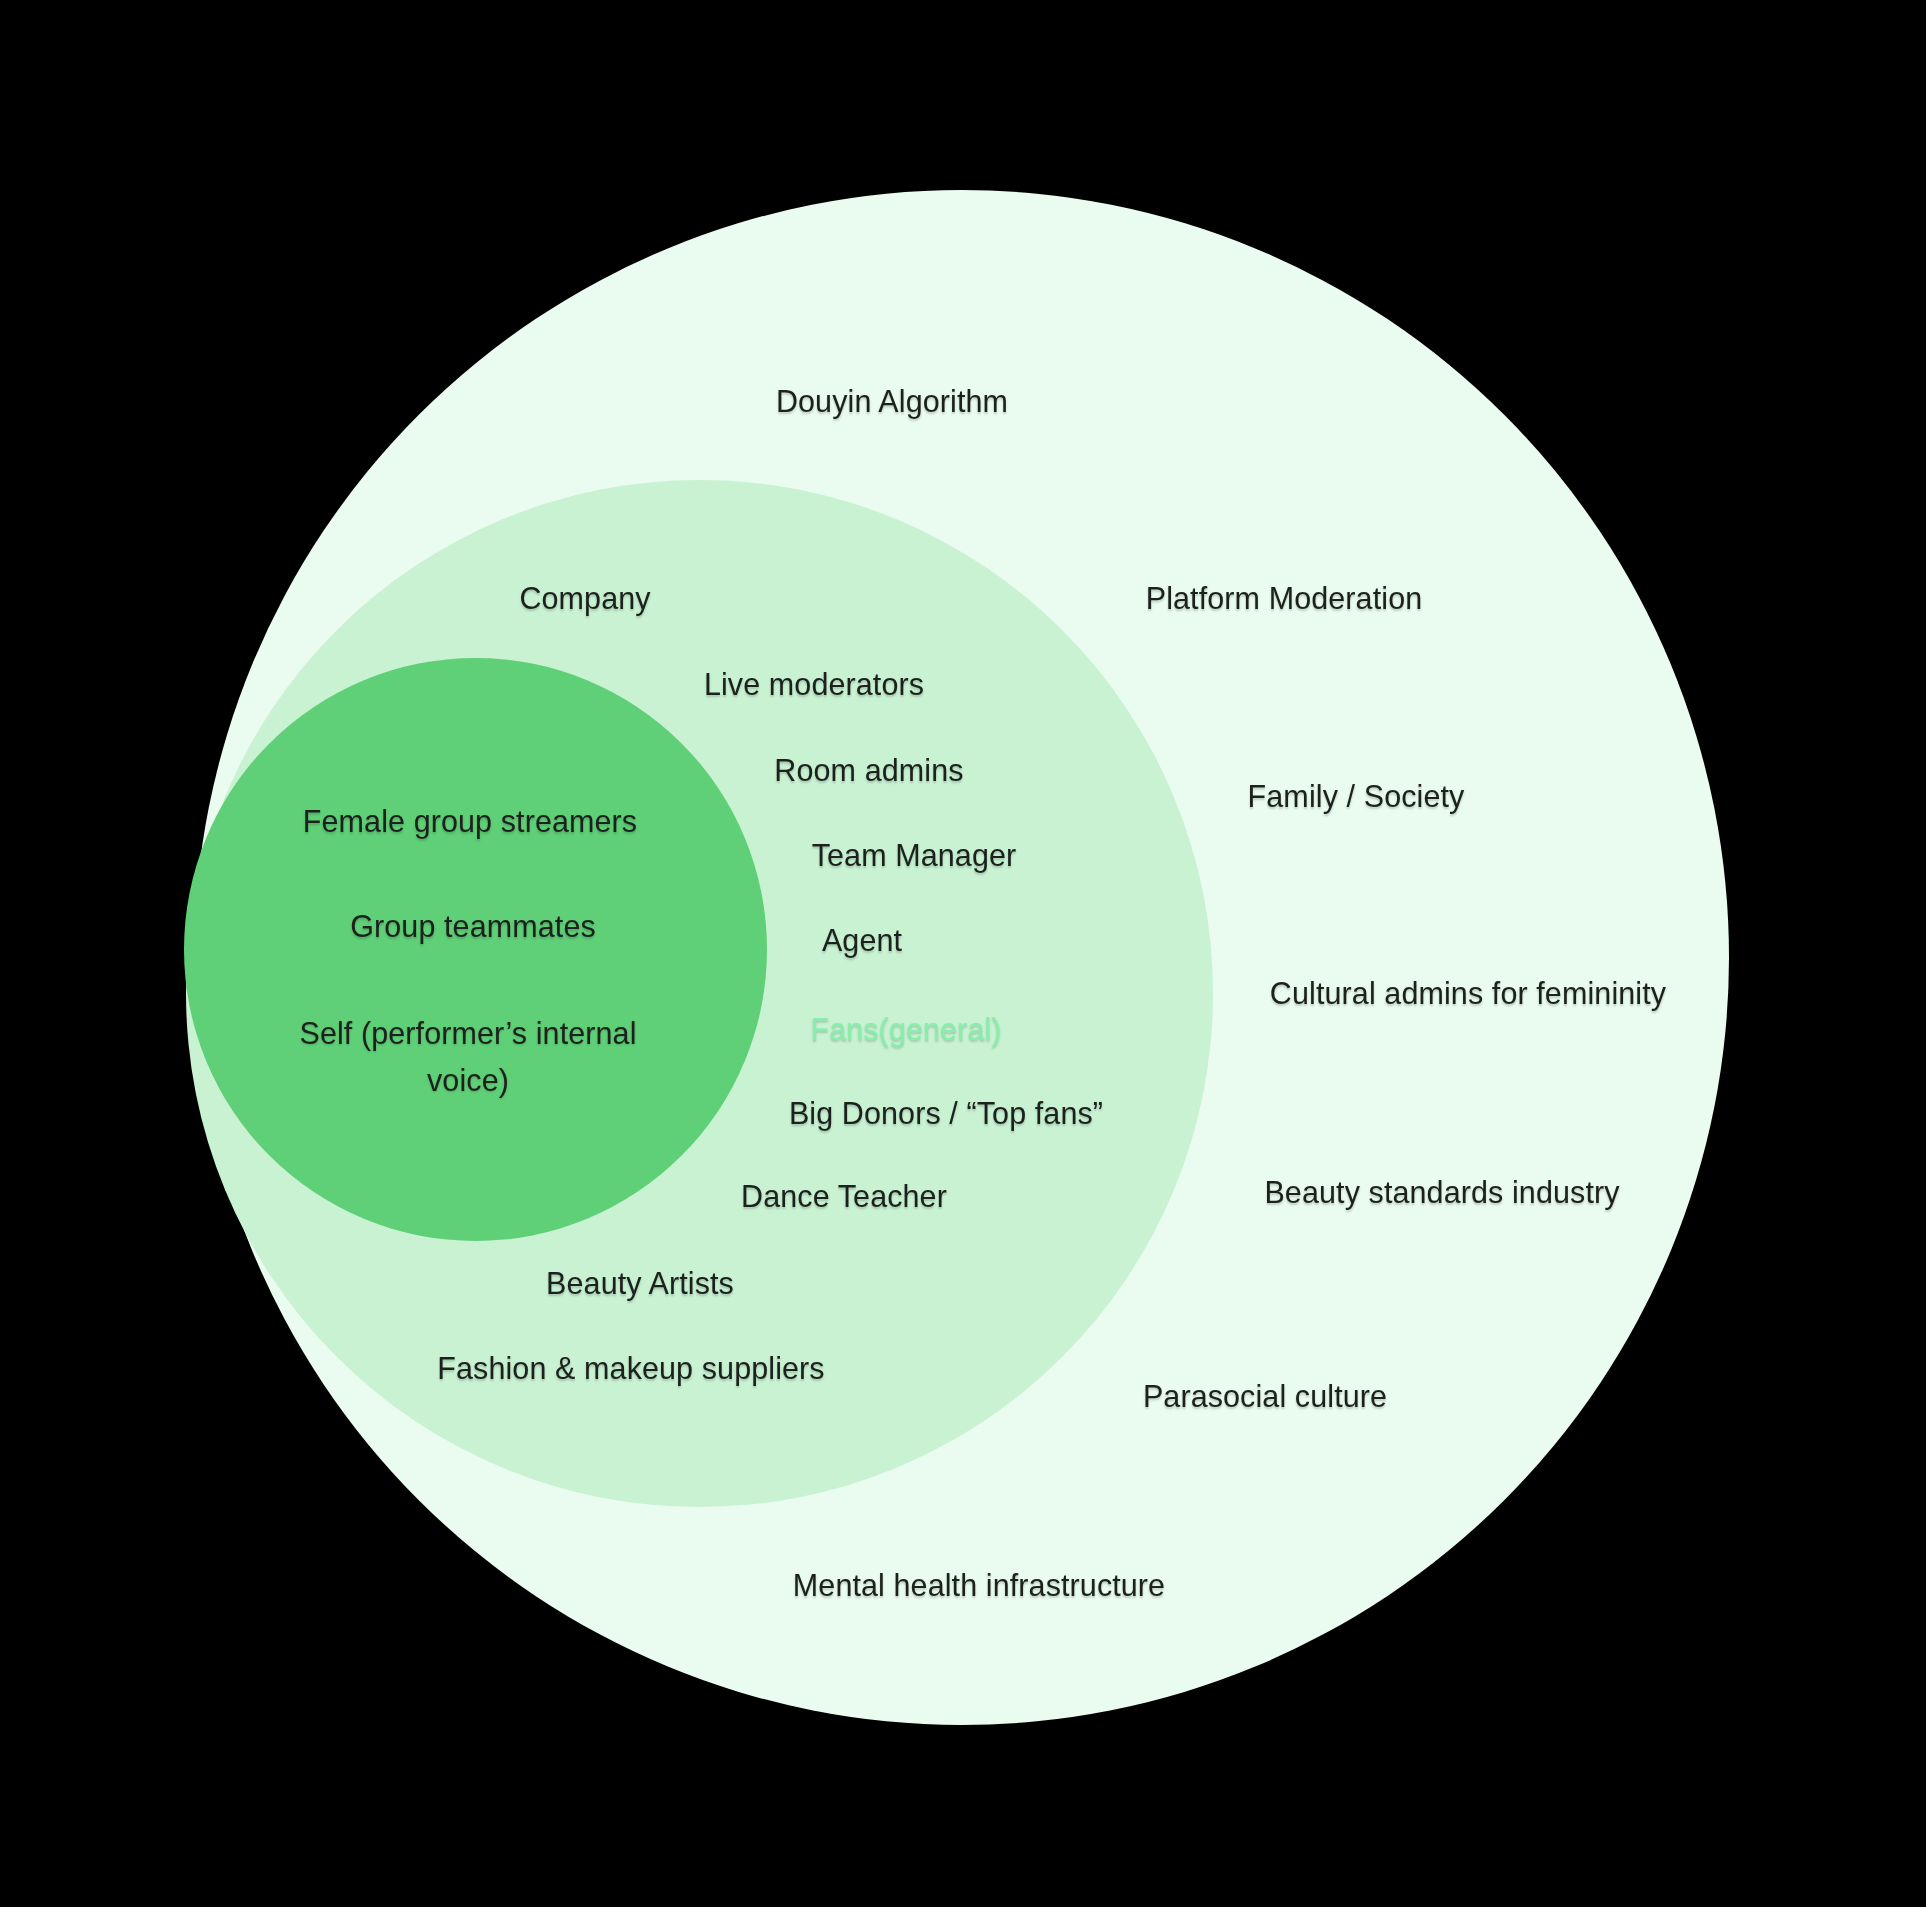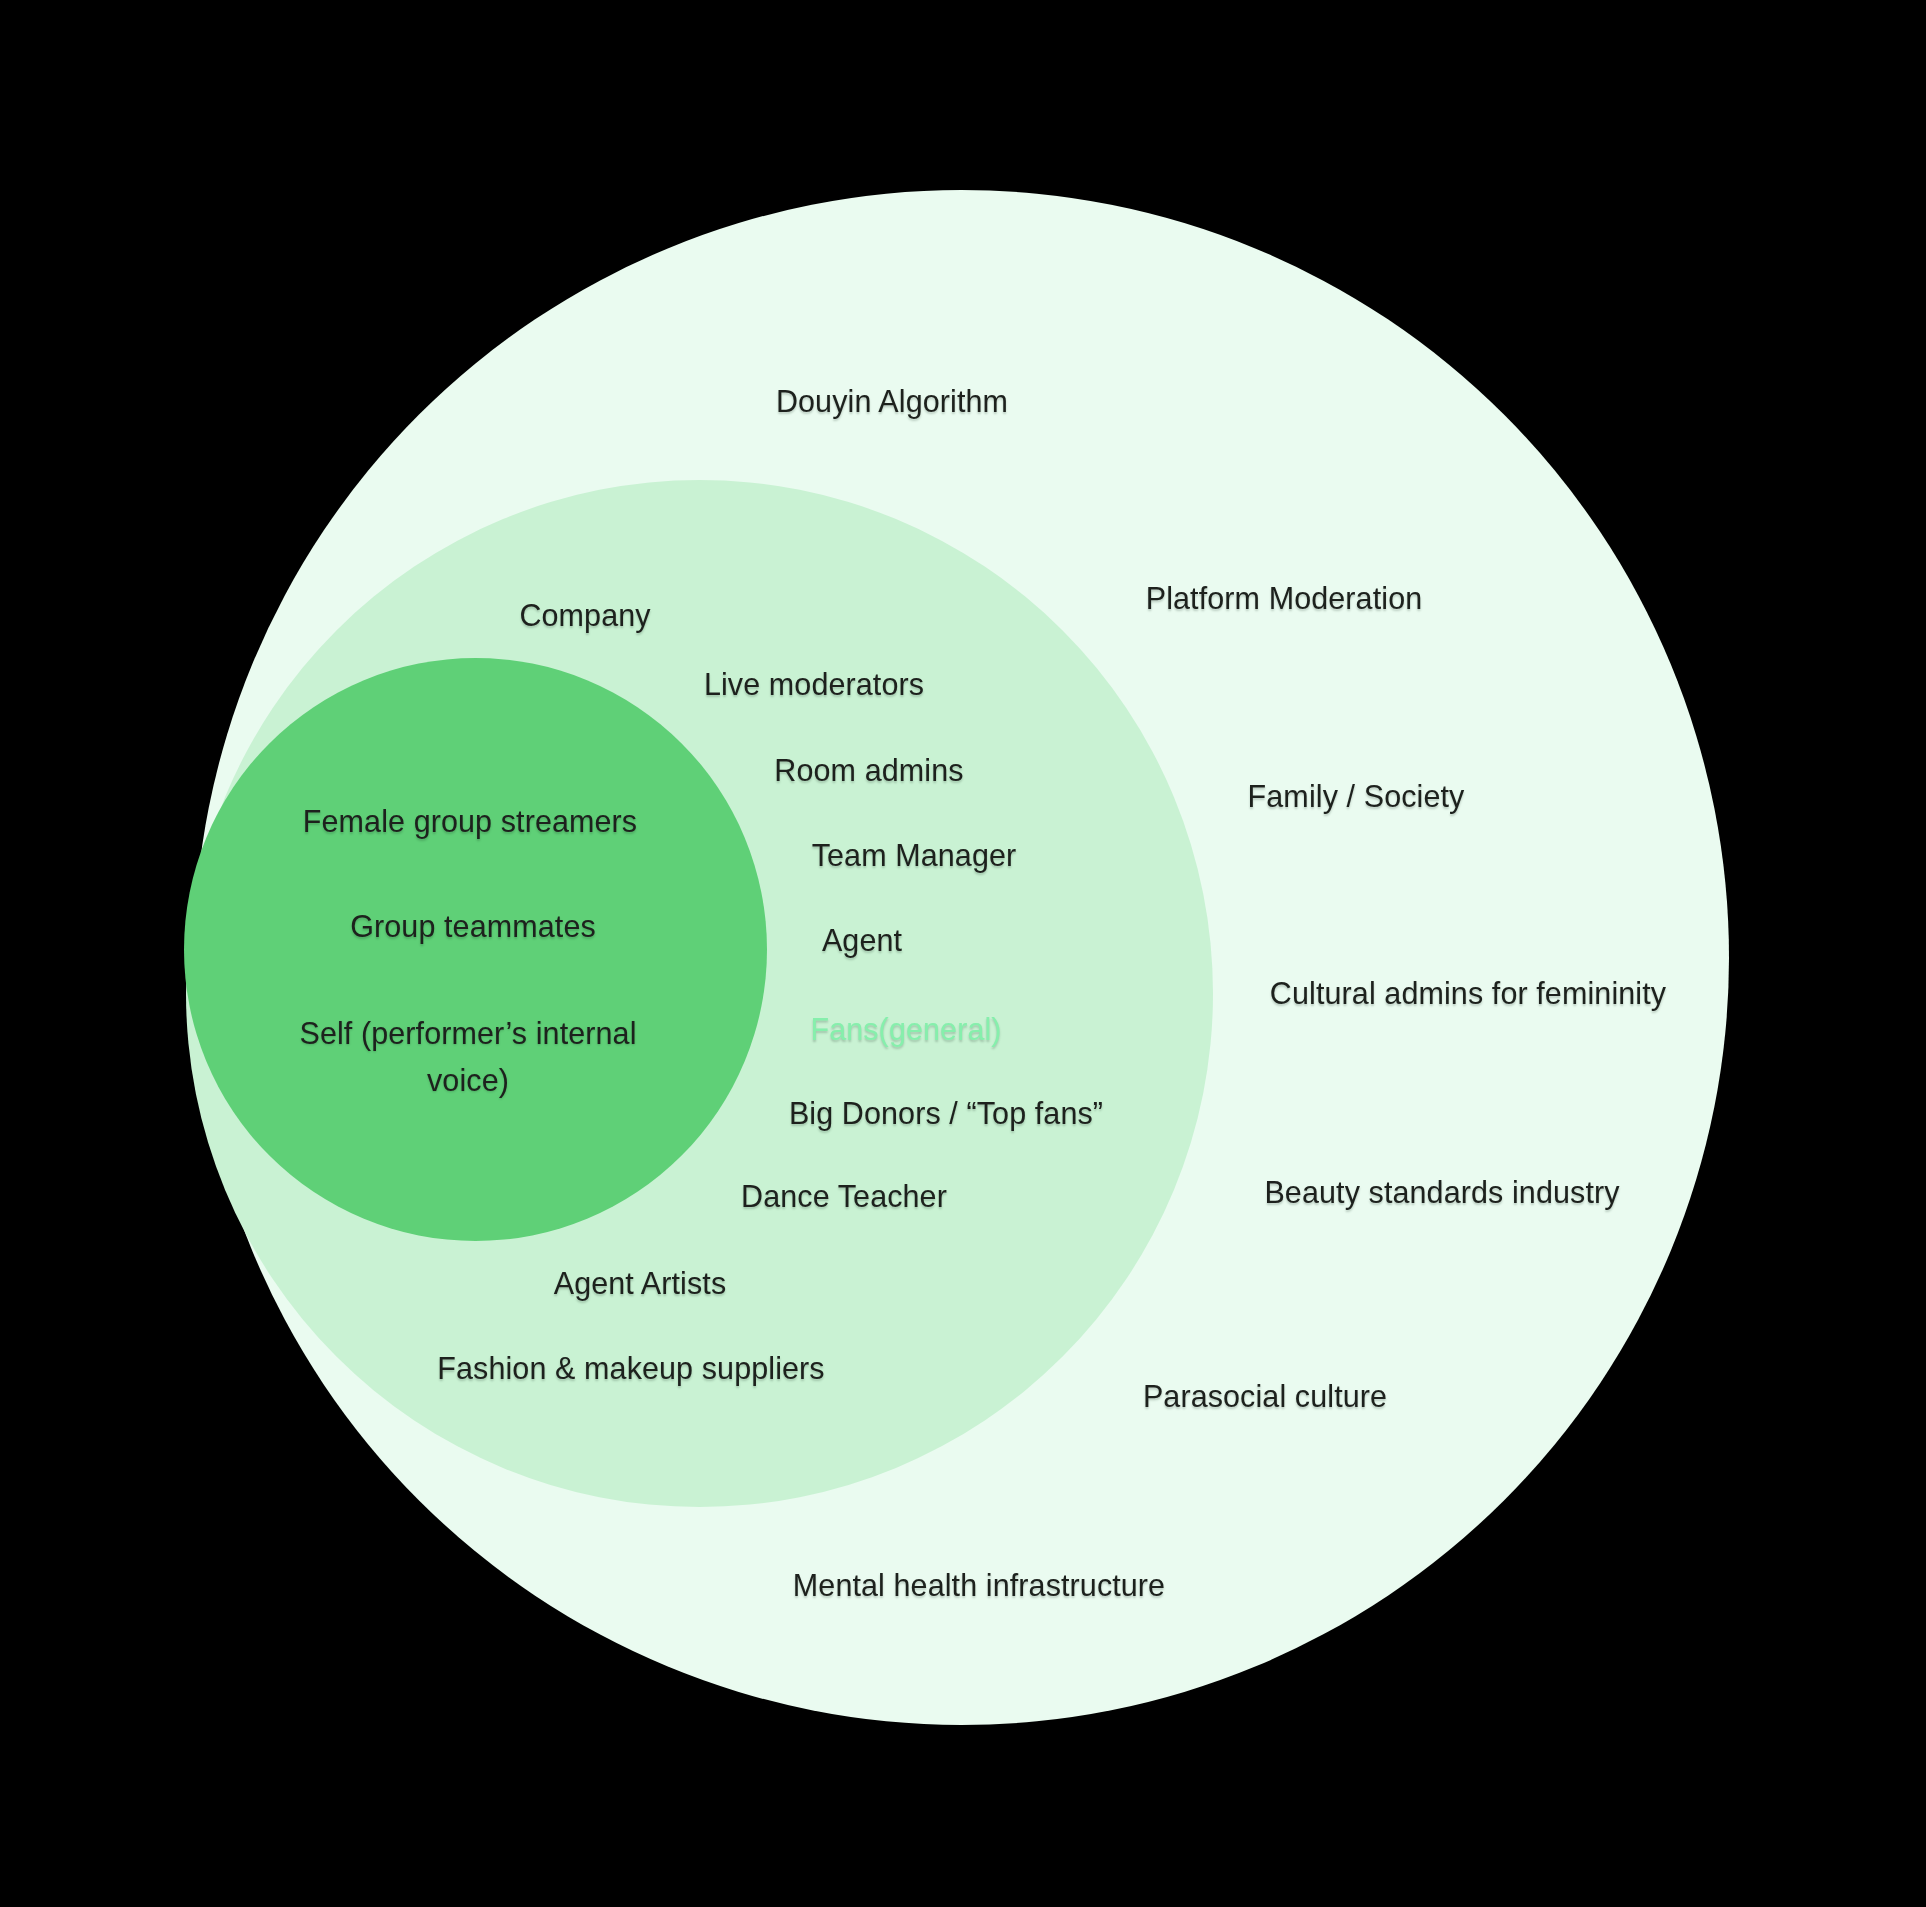--- a/index.html
+++ b/index.html
@@ -45,29 +45,29 @@
   <div class="circle" style="left: 184px; top: 658px; width: 583px; height: 583px; background: rgb(95, 208, 119);"></div>
 
   <span class="ring-label" style="left: 892px; top: 402px; color: rgb(29, 33, 29);">Douyin Algorithm</span>
   <span class="ring-label" style="left: 1284px; top: 599px; color: rgb(29, 33, 29);">Platform Moderation</span>
   <span class="ring-label" style="left: 1356px; top: 797px; color: rgb(29, 33, 29);">Family / Society</span>
   <span class="ring-label" style="left: 1468px; top: 994px; color: rgb(29, 33, 29);">Cultural admins for femininity</span>
   <span class="ring-label" style="left: 1442px; top: 1193px; color: rgb(29, 33, 29);">Beauty standards industry</span>
   <span class="ring-label" style="left: 1265px; top: 1389px; color: rgb(29, 33, 29); margin-top: 8px;">Parasocial culture</span>
   <span class="ring-label" style="left: 979px; top: 1586px; color: rgb(29, 33, 29);">Mental health infrastructure</span>
 
-  <span class="ring-label" style="left: 585px; top: 599px; color: rgb(29, 33, 29); margin-top: 17px;">Company</span>
+  <span class="ring-label" style="left: 585px; top: 599px; color: rgb(29, 33, 29);">Company</span>
   <span class="ring-label" style="left: 814px; top: 685px; color: rgb(29, 33, 29);">Live moderators</span>
   <span class="ring-label" style="left: 869px; top: 771px; color: rgb(29, 33, 29);">Room admins</span>
   <span class="ring-label" style="left: 914px; top: 856px; color: rgb(29, 33, 29);">Team Manager</span>
   <span class="ring-label" style="left: 862px; top: 941px; color: rgb(29, 33, 29);">Agent</span>
   <span class="ring-label" style="left: 906px; top: 1030px; color: #86efac;">Fans(general)</span>
   <span class="ring-label" style="left: 946px; top: 1114px; color: rgb(29, 33, 29);">Big Donors / “Top fans”</span>
   <span class="ring-label" style="left: 804px; top: 1197px; color: rgb(29, 33, 29); margin-left: 40px;">Dance Teacher</span>
-  <span class="ring-label" style="left: 640px; top: 1284px; color: rgb(29, 33, 29);">Agent Artists</span>
+  <span class="ring-label" style="left: 640px; top: 1284px; color: rgb(29, 33, 29);">Beauty Artists</span>
   <span class="ring-label" style="left: 631px; top: 1369px; color: rgb(29, 33, 29);">Fashion &amp; makeup suppliers</span>
 
   <span class="ring-label" style="left: 470px; top: 822px; color: rgb(29, 33, 29);">Female group streamers</span>
   <span class="ring-label" style="left: 473px; top: 927px; color: rgb(29, 33, 29);">Group teammates</span>
   <span class="ring-label wrap" style="left: 468px; top: 1057px; color: rgb(29, 33, 29);">Self (performer’s internal voice)</span>
 
 </div>
 
 
 </body></html>

